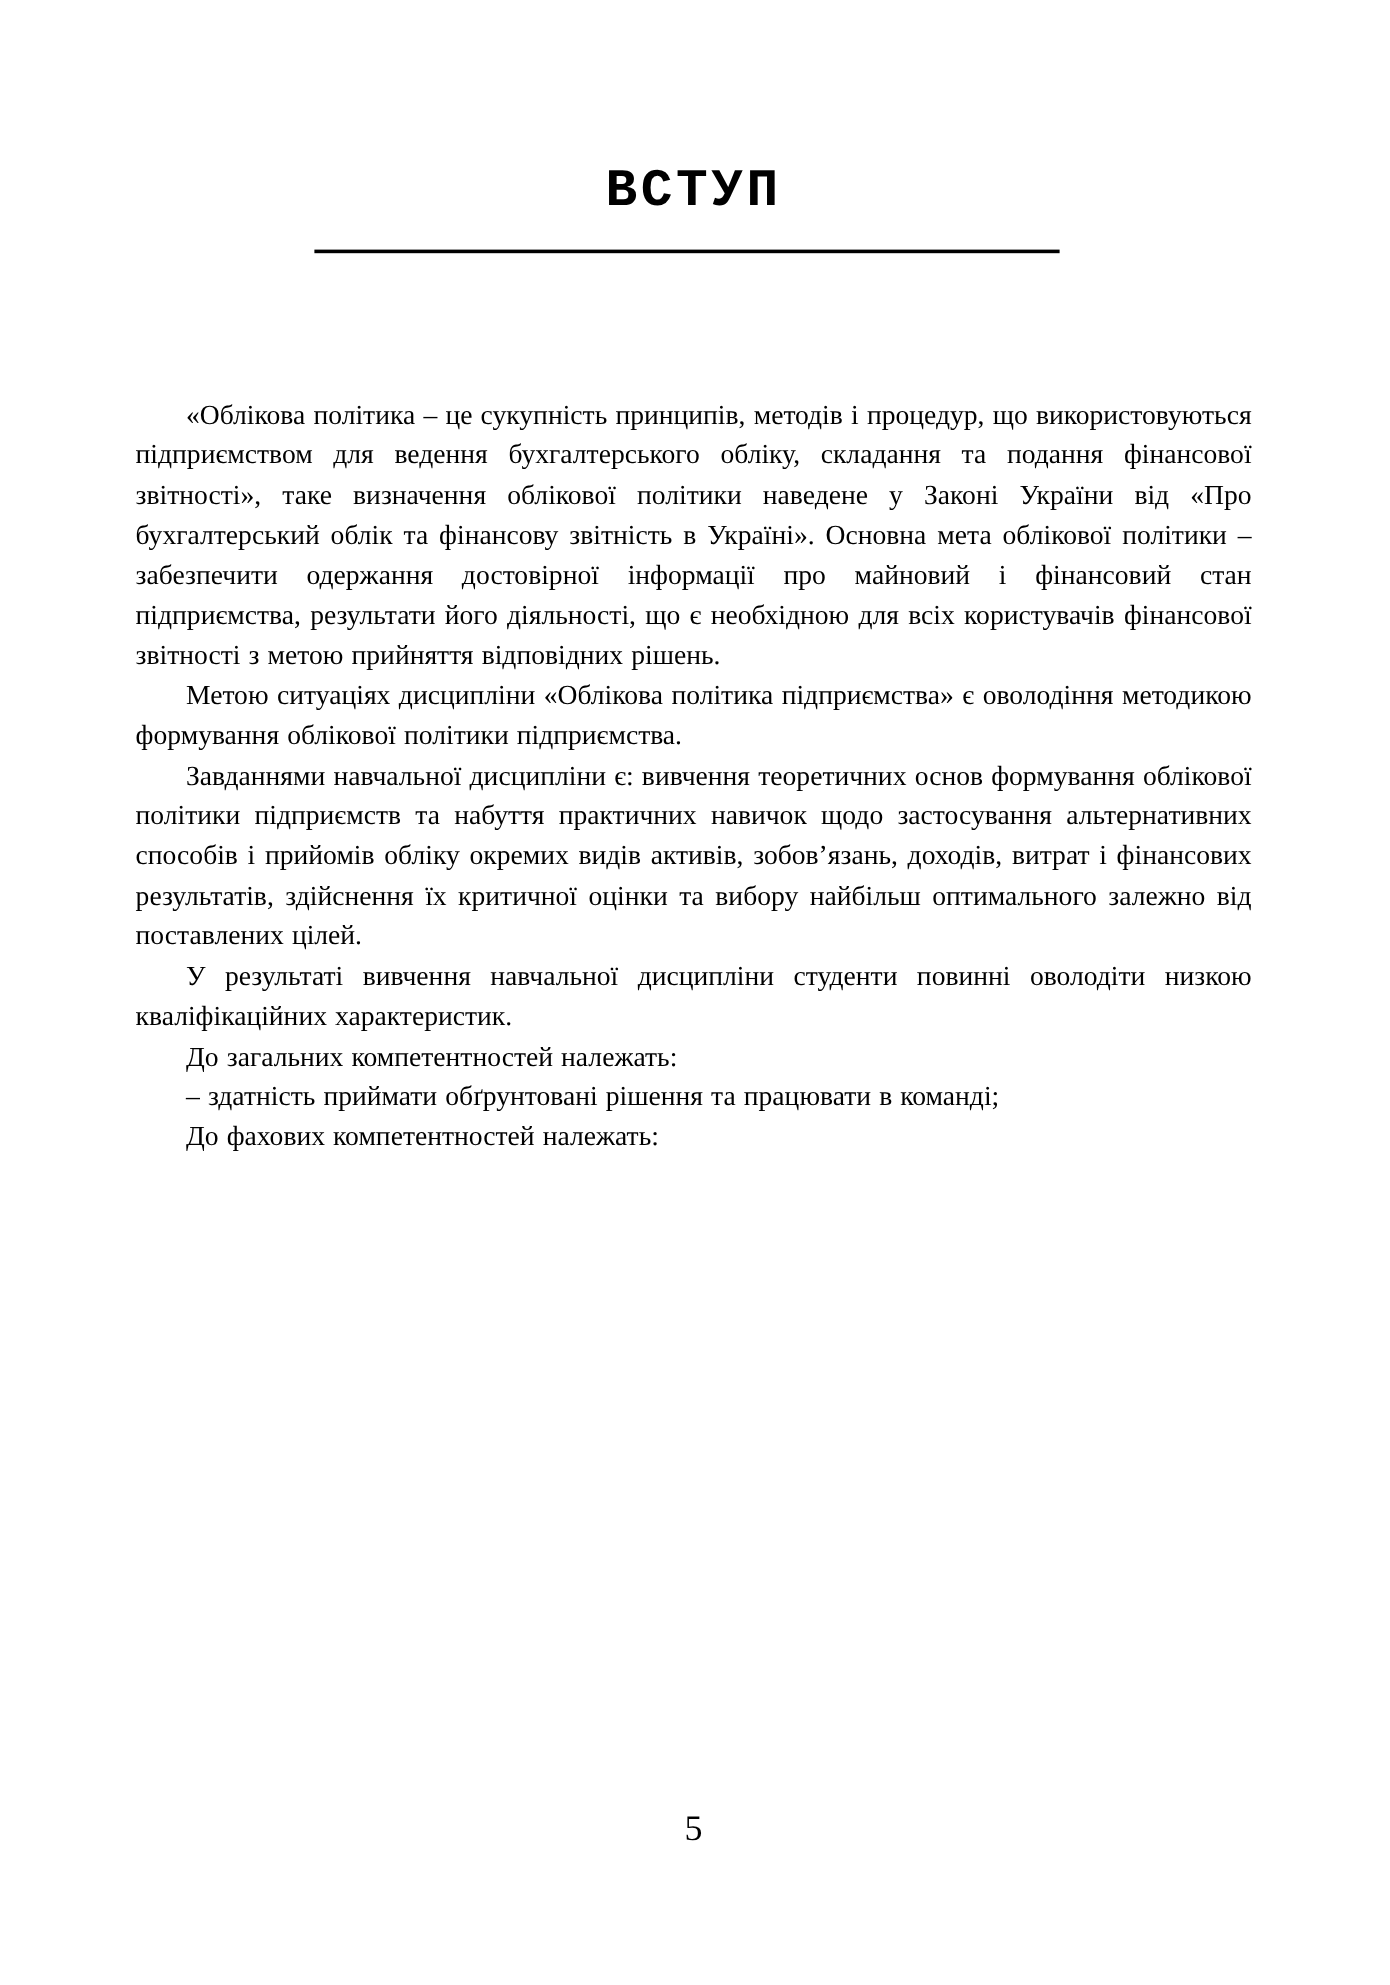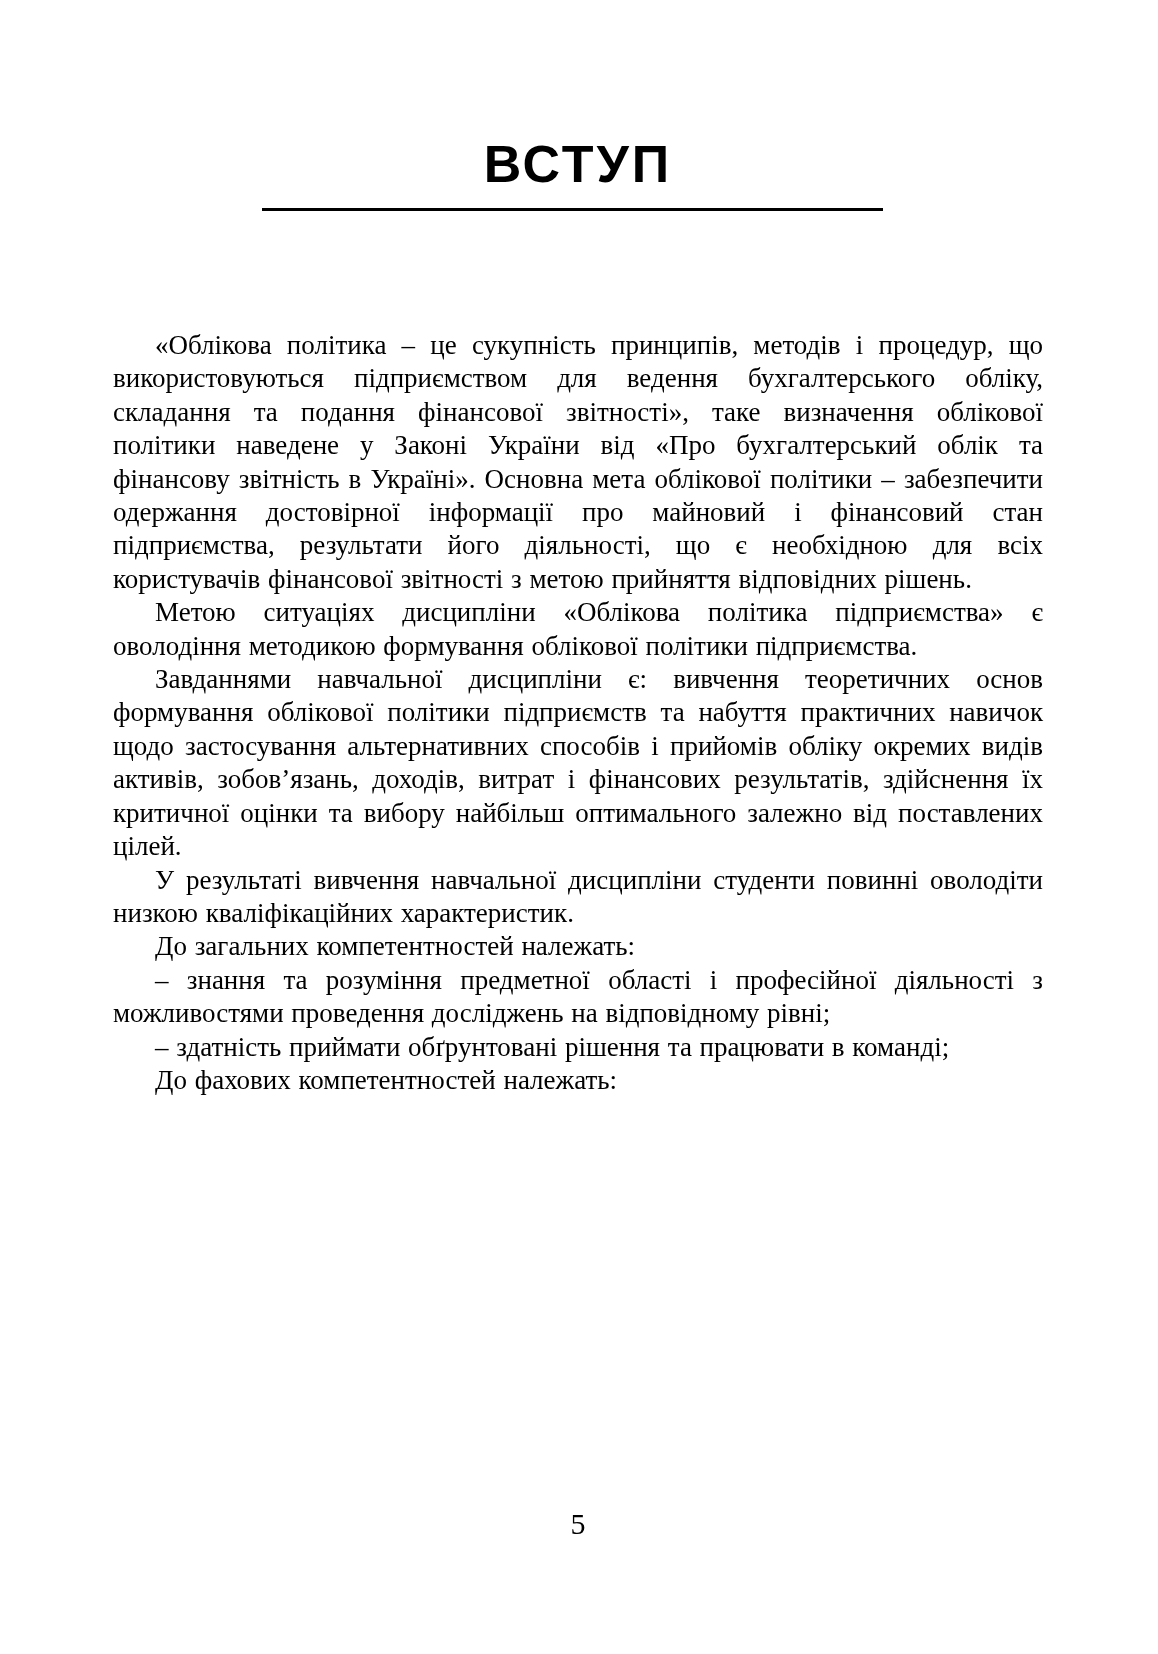--- a/index.html
+++ b/index.html
@@ -20,41 +20,41 @@
     background: #ffffff;
     overflow: hidden;
   }
   .title {
     position: absolute;
     top: 136px;
     left: 113px;
     width: 930px;
     margin: 0;
     text-align: center;
-    font-family: Liberation Sans, sans-serif;
+    font-family: Liberation Mono, monospace;
     font-weight: bold;
-    font-size: 52px;
+    font-size: 44px;
     letter-spacing: 3px;
     line-height: 1.1;
     color: #000000;
   }
   .title-rule {
     position: absolute;
     top: 208px;
     left: 262px;
     width: 621px;
     height: 3px;
     background: #000000;
   }
   .content {
     position: absolute;
     top: 329px;
     left: 113px;
     width: 930px;
-    font-size: 27px;
+    font-size: 23px;
     line-height: 33.4px;
     text-align: justify;
   }
   .content p {
     margin: 0;
     padding: 0;
     text-indent: 42px;
     word-spacing: 1px;
   }
   .page-number {
@@ -75,20 +75,19 @@
   <h1 class="title">ВСТУП</h1>
 
   <div class="title-rule"></div>
 
   <main class="content">
     <p>«Облікова політика – це сукупність принципів, методів і процедур, що використовуються підприємством для ведення бухгалтерського обліку, складання та подання фінансової звітності», таке визначення облікової політики наведене у Законі України від «Про бухгалтерський облік та фінансову звітність в Україні». Основна мета облікової політики – забезпечити одержання достовірної інформації про майновий і фінансовий стан підприємства, результати його діяльності, що є необхідною для всіх користувачів фінансової звітності з метою прийняття відповідних рішень.</p>
     <p>Метою ситуаціях дисципліни «Облікова політика підприємства» є оволодіння методикою формування облікової політики підприємства.</p>
     <p>Завданнями навчальної дисципліни є: вивчення теоретичних основ формування облікової політики підприємств та набуття практичних навичок щодо застосування альтернативних способів і прийомів обліку окремих видів активів, зобов’язань, доходів, витрат і фінансових результатів, здійснення їх критичної оцінки та вибору найбільш оптимального залежно від поставлених цілей.</p>
     <p>У результаті вивчення навчальної дисципліни студенти повинні оволодіти низкою кваліфікаційних характеристик.</p>
     <p>До загальних компетентностей належать:</p>
-    <p>– знання та розуміння предметної області і професійної діяльності з можливостями проведення досліджень на відповідному рівні;</p>
     <p>– здатність приймати обґрунтовані рішення та працювати в команді;</p>
     <p>До фахових компетентностей належать:</p>
   </main>
 
   <footer class="page-number">5</footer>
 
 </div>
 
 </body></html>

